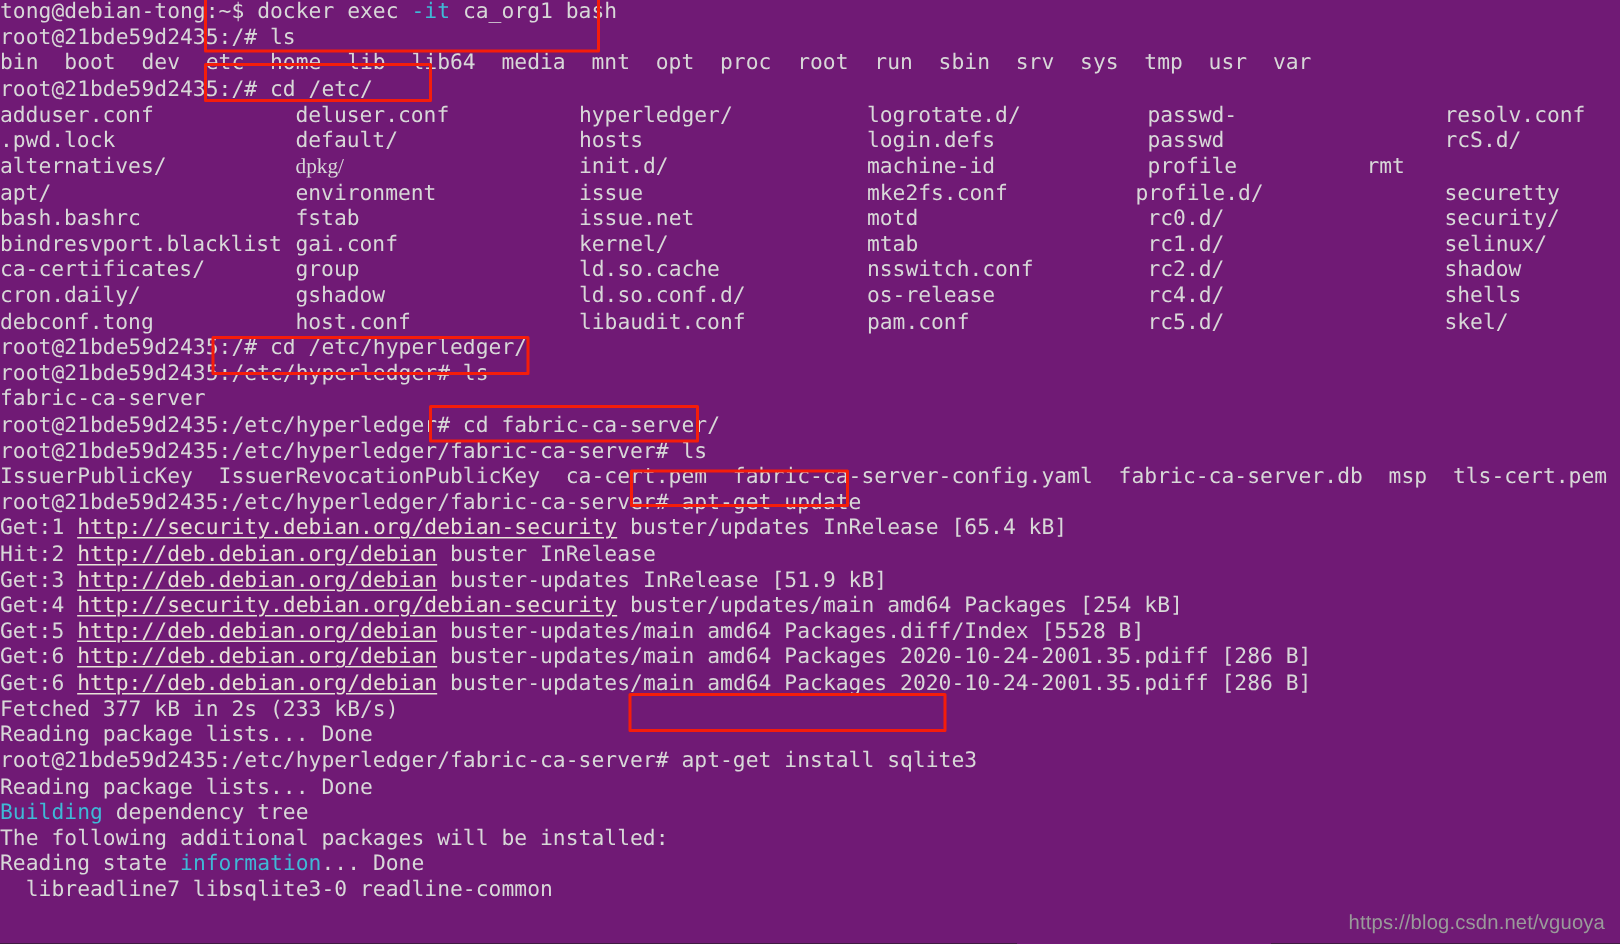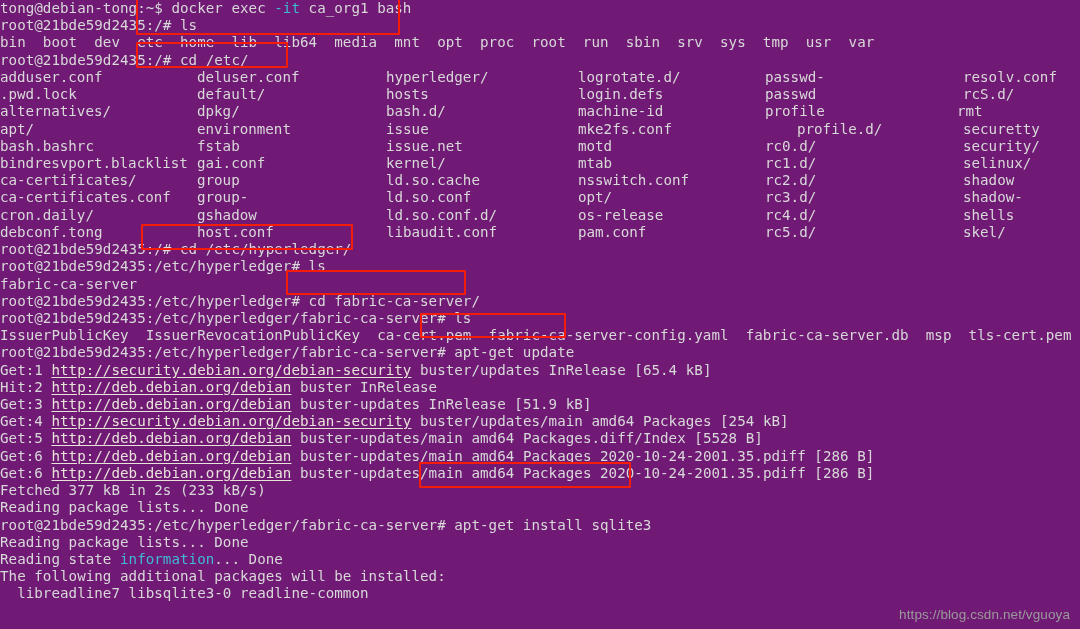--- a/index.html
+++ b/index.html
@@ -66,48 +66,48 @@
 
 <div id="terminal">
   <div class="screen">
     <div id="lines-host">
         <div class="line"><span class="white">tong@debian-tong:~$ docker exec </span><span class="cyan">-it</span><span class="white"> ca_org1 bash</span></div>
         <div class="line white">root@21bde59d2435:/# ls</div>
         <div class="line white">bin  boot  dev  etc  home  lib  lib64  media  mnt  opt  proc  root  run  sbin  srv  sys  tmp  usr  var</div>
         <div class="line white">root@21bde59d2435:/# cd /etc/</div>
         <div class="cols"><span class="white" style="left: 0px;">adduser.conf</span><span class="white" style="left: 197px;">deluser.conf</span><span class="white" style="left: 386px;">hyperledger/</span><span class="white" style="left: 578px;">logrotate.d/</span><span class="white" style="left: 765px;">passwd-</span><span class="white" style="left: 963px;">resolv.conf</span></div>
         <div class="cols"><span class="white" style="left: 0px;">.pwd.lock</span><span class="white" style="left: 197px;">default/</span><span class="white" style="left: 386px;">hosts</span><span class="white" style="left: 578px;">login.defs</span><span class="white" style="left: 765px;">passwd</span><span class="white" style="left: 963px;">rcS.d/</span></div>
-        <div class="cols"><span class="white" style="left: 0px;">alternatives/</span><span class="white" style="left: 197px;">dpkg/</span><span class="white" style="left: 386px;">bash.d/</span><span class="white" style="left: 578px;">machine-id</span><span class="white" style="left: 765px;">profile</span><span class="white" style="left: 957px; text-align: center;">rmt</span></div>
-        <div class="cols"><span class="white" style="left: 0px;">apt/</span><span class="white" style="left: 197px;">environment</span><span class="white" style="left: 386px;">issue</span><span class="white" style="left: 578px;">mke2fs.conf</span><span class="white" style="left: 797px;">profile.d/</span><span class="white" style="left: 963px;">securetty</span></div>
+        <div class="cols"><span class="white" style="left: 0px;">alternatives/</span><span class="white" style="left: 197px; font-family: Liberation Serif, serif;">dpkg/</span><span class="white" style="left: 386px;">init.d/</span><span class="white" style="left: 578px;">machine-id</span><span class="white" style="left: 765px;">profile</span><span class="white" style="left: 911px; text-align: center;">rmt</span></div>
+        <div class="cols"><span class="white" style="left: 0px;">apt/</span><span class="white" style="left: 197px;">environment</span><span class="white" style="left: 386px;">issue</span><span class="white" style="left: 578px;">mke2fs.conf</span><span class="white" style="left: 757px;">profile.d/</span><span class="white" style="left: 963px;">securetty</span></div>
         <div class="cols"><span class="white" style="left: 0px;">bash.bashrc</span><span class="white" style="left: 197px;">fstab</span><span class="white" style="left: 386px;">issue.net</span><span class="white" style="left: 578px;">motd</span><span class="white" style="left: 765px; text-align: center;">rc0.d/</span><span class="white" style="left: 963px;">security/</span></div>
         <div class="cols"><span class="white" style="left: 0px;">bindresvport.blacklist</span><span class="white" style="left: 197px;">gai.conf</span><span class="white" style="left: 386px;">kernel/</span><span class="white" style="left: 578px;">mtab</span><span class="white" style="left: 765px;">rc1.d/</span><span class="white" style="left: 963px;">selinux/</span></div>
         <div class="cols"><span class="white" style="left: 0px;">ca-certificates/</span><span class="white" style="left: 197px;">group</span><span class="white" style="left: 386px;">ld.so.cache</span><span class="white" style="left: 578px;">nsswitch.conf</span><span class="white" style="left: 765px;">rc2.d/</span><span class="white" style="left: 963px;">shadow</span></div>
-        <div class="cols"><span class="white" style="left: 0px;">ca-certificates.conf</span><span class="white" style="left: 197px;">group-</span><span class="white" style="left: 386px;">ld.so.conf</span><span class="white" style="left: 578px;">opt/</span><span class="white" style="left: 765px;">rc3.d/</span><span class="white" style="left: 963px;">shadow-</span></div>
         <div class="cols"><span class="white" style="left: 0px;">cron.daily/</span><span class="white" style="left: 197px;">gshadow</span><span class="white" style="left: 386px;">ld.so.conf.d/</span><span class="white" style="left: 578px;">os-release</span><span class="white" style="left: 765px;">rc4.d/</span><span class="white" style="left: 963px;">shells</span></div>
         <div class="cols"><span class="white" style="left: 0px;">debconf.tong</span><span class="white" style="left: 197px;">host.conf</span><span class="white" style="left: 386px;">libaudit.conf</span><span class="white" style="left: 578px;">pam.conf</span><span class="white" style="left: 765px;">rc5.d/</span><span class="white" style="left: 963px;">skel/</span></div>
         <div class="line white">root@21bde59d2435:/# cd /etc/hyperledger/</div>
         <div class="line white">root@21bde59d2435:/etc/hyperledger# ls</div>
         <div class="line white">fabric-ca-server</div>
         <div class="line white">root@21bde59d2435:/etc/hyperledger# cd fabric-ca-server/</div>
         <div class="line white">root@21bde59d2435:/etc/hyperledger/fabric-ca-server# ls</div>
         <div class="line white">IssuerPublicKey  IssuerRevocationPublicKey  ca-cert.pem  fabric-ca-server-config.yaml  fabric-ca-server.db  msp  tls-cert.pem</div>
         <div class="line white">root@21bde59d2435:/etc/hyperledger/fabric-ca-server# apt-get update</div>
         <div class="line"><span class="white">Get:1 </span><span class="url">http://security.debian.org/debian-security</span><span class="white"> buster/updates InRelease [65.4 kB]</span></div>
         <div class="line"><span class="white">Hit:2 </span><span class="url">http://deb.debian.org/debian</span><span class="white"> buster InRelease</span></div>
         <div class="line"><span class="white">Get:3 </span><span class="url">http://deb.debian.org/debian</span><span class="white"> buster-updates InRelease [51.9 kB]</span></div>
         <div class="line"><span class="white">Get:4 </span><span class="url">http://security.debian.org/debian-security</span><span class="white"> buster/updates/main amd64 Packages [254 kB]</span></div>
         <div class="line"><span class="white">Get:5 </span><span class="url">http://deb.debian.org/debian</span><span class="white"> buster-updates/main amd64 Packages.diff/Index [5528 B]</span></div>
         <div class="line"><span class="white">Get:6 </span><span class="url">http://deb.debian.org/debian</span><span class="white"> buster-updates/main amd64 Packages 2020-10-24-2001.35.pdiff [286 B]</span></div>
         <div class="line"><span class="white">Get:6 </span><span class="url">http://deb.debian.org/debian</span><span class="white"> buster-updates/main amd64 Packages 2020-10-24-2001.35.pdiff [286 B]</span></div>
         <div class="line white">Fetched 377 kB in 2s (233 kB/s)</div>
         <div class="line white">Reading package lists... Done</div>
         <div class="line white">root@21bde59d2435:/etc/hyperledger/fabric-ca-server# apt-get install sqlite3</div>
         <div class="line white">Reading package lists... Done</div>
+        <div class="line"><span class="cyan">Building</span><span class="white"> dependency tree</span></div>
+        <div class="line white">The following additional packages will be installed:</div>
         <div class="line"><span class="white">Reading state </span><span class="cyan">information</span><span class="white">... Done</span></div>
-        <div class="line white">The following additional packages will be installed:</div>
         <div class="line white">  libreadline7 libsqlite3-0 readline-common</div>
       </div>
   </div>
   <div id="highlights-host">
       <div class="hl" style="left: 136px; top: -2px; width: 264px; height: 37px; border-color: rgb(245, 29, 10);"></div>
       <div class="hl" style="left: 136px; top: 42px; width: 152px; height: 26px; border-color: rgb(245, 29, 10);"></div>
       <div class="hl" style="left: 141px; top: 224px; width: 212px; height: 26px; border-color: rgb(245, 29, 10);"></div>
       <div class="hl" style="left: 286px; top: 270px; width: 180px; height: 25px; border-color: rgb(245, 29, 10);"></div>
       <div class="hl" style="left: 420px; top: 313px; width: 146px; height: 25px; border-color: rgb(245, 29, 10);"></div>
       <div class="hl" style="left: 419px; top: 462px; width: 212px; height: 26px; border-color: rgb(245, 29, 10);"></div>

